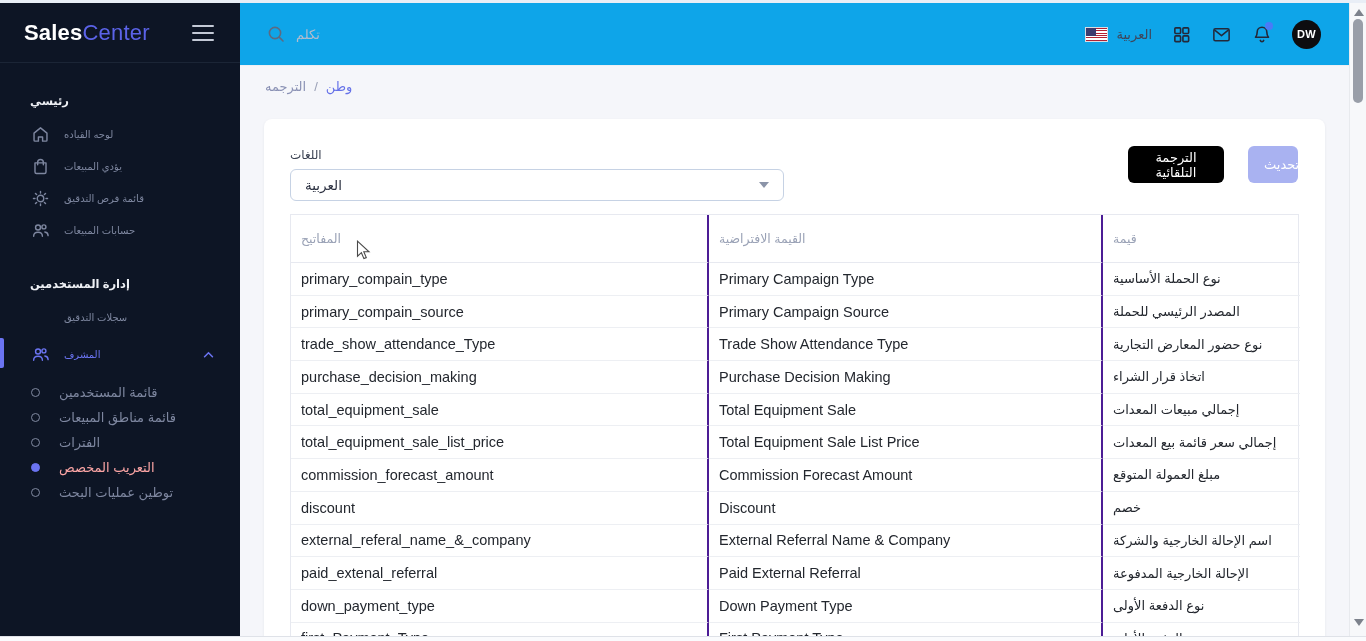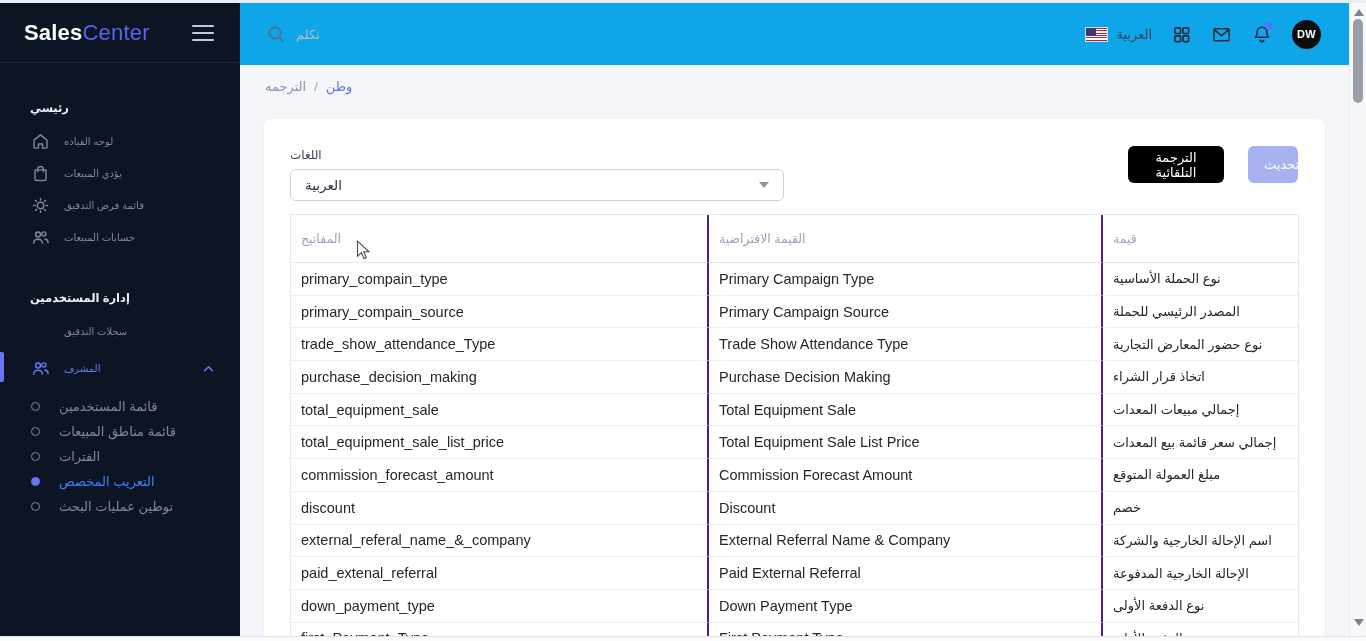--- a/index.html
+++ b/index.html
@@ -11,31 +11,31 @@
   .top-edge { position:absolute; top:0; left:0; width:1366px; height:3px; background:#e9eef6; z-index:60; }
 
   
   .sidebar { position:absolute; top:3px; left:0; width:240px; height:633px; background:#0d1525; z-index:30; }
   .logo-row { height:60px; display:flex; align-items:center; justify-content:space-between; padding:0 26px 0 24px; border-bottom:1px solid #1b2536; }
   .logo { font-size:22px; letter-spacing:.2px; }
   .logo .b1 { color:#ffffff; font-weight:800; }
   .logo .b2 { color:#5b63e8; font-weight:500; }
   .hamburger { width:22px; height:16px; display:flex; flex-direction:column; justify-content:space-between; cursor:pointer; }
   .hamburger span { display:block; height:2px; border-radius:1px; background:#c3c9d6; }
-  .side-section { margin-top:32px; }
+  .side-section { margin-top:25px; }
   .side-label { color:#eef0f5; font-weight:700; font-size:11.5px; padding:6px 0 10px 30px; }
   .side-item { display:flex; align-items:center; gap:14px; height:32px; padding-left:30px; color:#7e87a0; font-size:10px; cursor:pointer; position:relative; }
   .side-item .ico { width:20px; height:20px; flex:0 0 20px; display:flex; align-items:center; justify-content:center; color:#7e87a0; }
   .side-item.active, .side-item.active .ico { color:#6b74f2; }
   .side-item.noicon { padding-left:64px; }
   .active-bar { position:absolute; left:0; top:1px; width:4px; height:30px; background:#6b74f2; border-radius:0 2px 2px 0; }
   .side-item .chev { margin-left:auto; margin-right:26px; color:#6b74f2; display:flex; }
   .sub-item { display:flex; align-items:center; gap:19px; height:25px; padding-left:31px; color:#7e87a0; font-size:13px; cursor:pointer; }
   .sub-item .bullet { width:9px; height:9px; border-radius:50%; border:1.6px solid #8089a0; flex:0 0 9px; }
-  .sub-item.active { color:#3b82f6; }
+  .sub-item.active { color:#fca5a5; }
   .sub-item.active .bullet { background:#6b74f2; border-color:#6b74f2; }
 
   
   .topbar { position:absolute; top:3px; left:240px; width:1109px; height:63px; background:#0ea5e9; border-bottom:1px solid #edeff4; display:flex; align-items:center; padding:0 28px 0 26px; z-index:20; }
   .search-wrap { display:flex; align-items:center; gap:10px; flex:1; }
   .search-ico { color:#5d6a82; display:flex; }
   .search-input { border:none; outline:none; font-size:13px; color:#3c4254; width:300px; background:transparent; }
   .search-input::placeholder { color:#b3bccd; }
   .top-right { display:flex; align-items:center; gap:20px; }
   .lang-switch { display:flex; align-items:center; gap:8px; cursor:pointer; }

